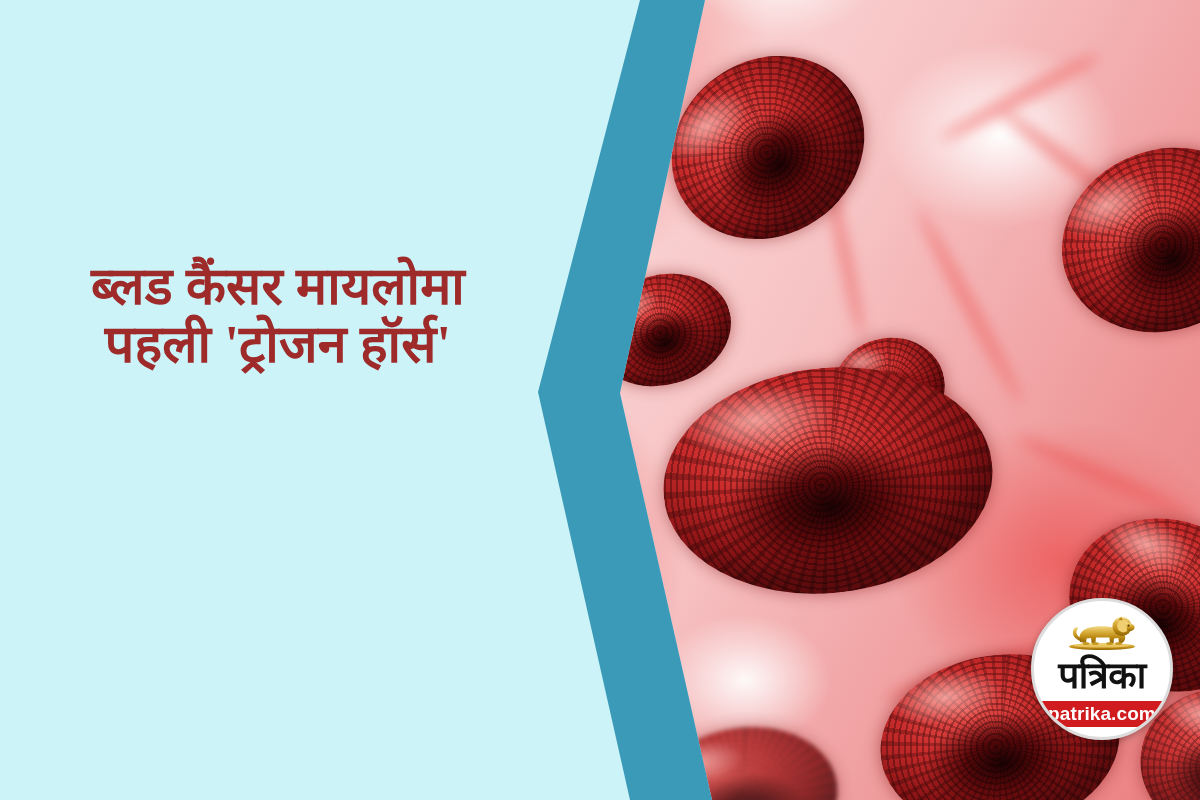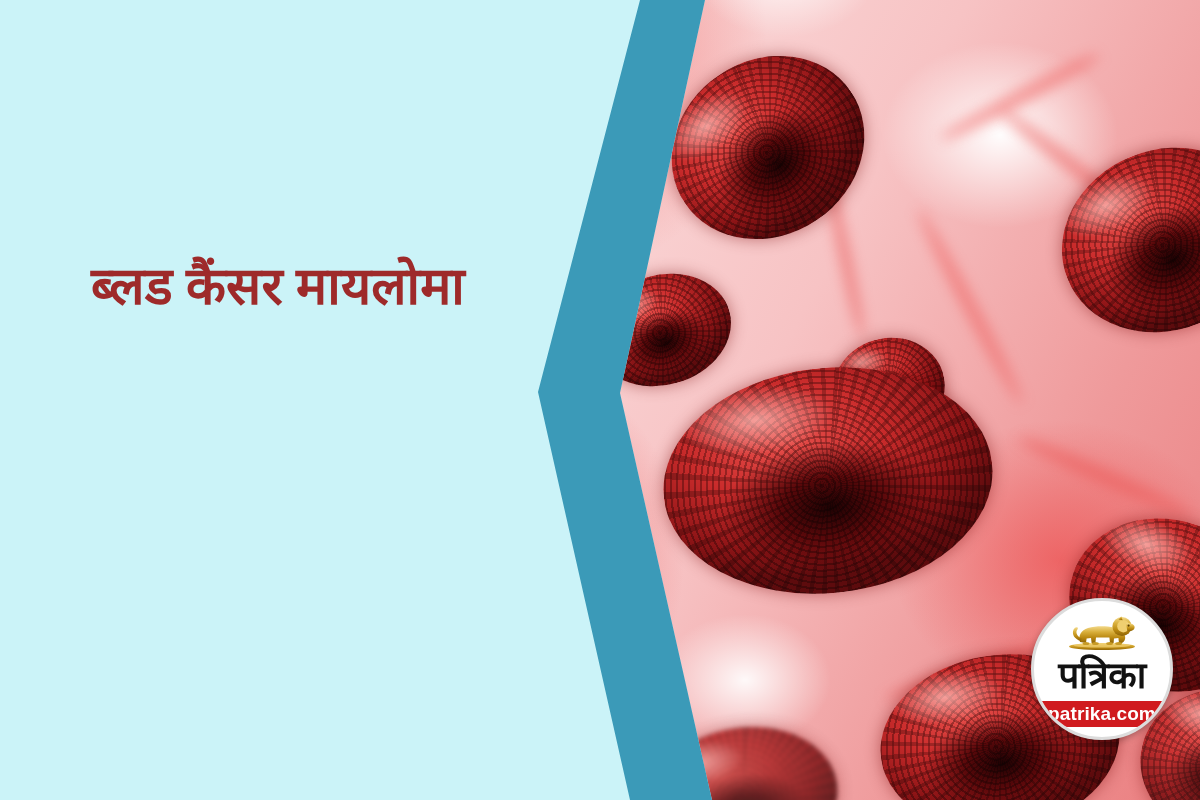--- a/index.html
+++ b/index.html
@@ -175,20 +175,21 @@
           <div class="tex"></div>
           <div class="hilite"></div>
       </div>
     </div>
   </div>
 
   <div class="chevron"></div>
 
   <div class="headline">
     <span class="ln">ब्लड कैंसर मायलोमा</span>
+    <span class="ln">पहली 'ट्रोजन हॉर्स'</span>
   </div>
 
   <div class="logo">
     <div class="lion">
       <svg width="92" height="40" viewBox="0 0 92 40" aria-hidden="true">
         <defs>
           <linearGradient id="gold" x1="0" y1="0" x2="0" y2="1">
             <stop offset="0%" stop-color="#f3d98a"></stop>
             <stop offset="35%" stop-color="#d8ae3a"></stop>
             <stop offset="70%" stop-color="#b8860f"></stop>

